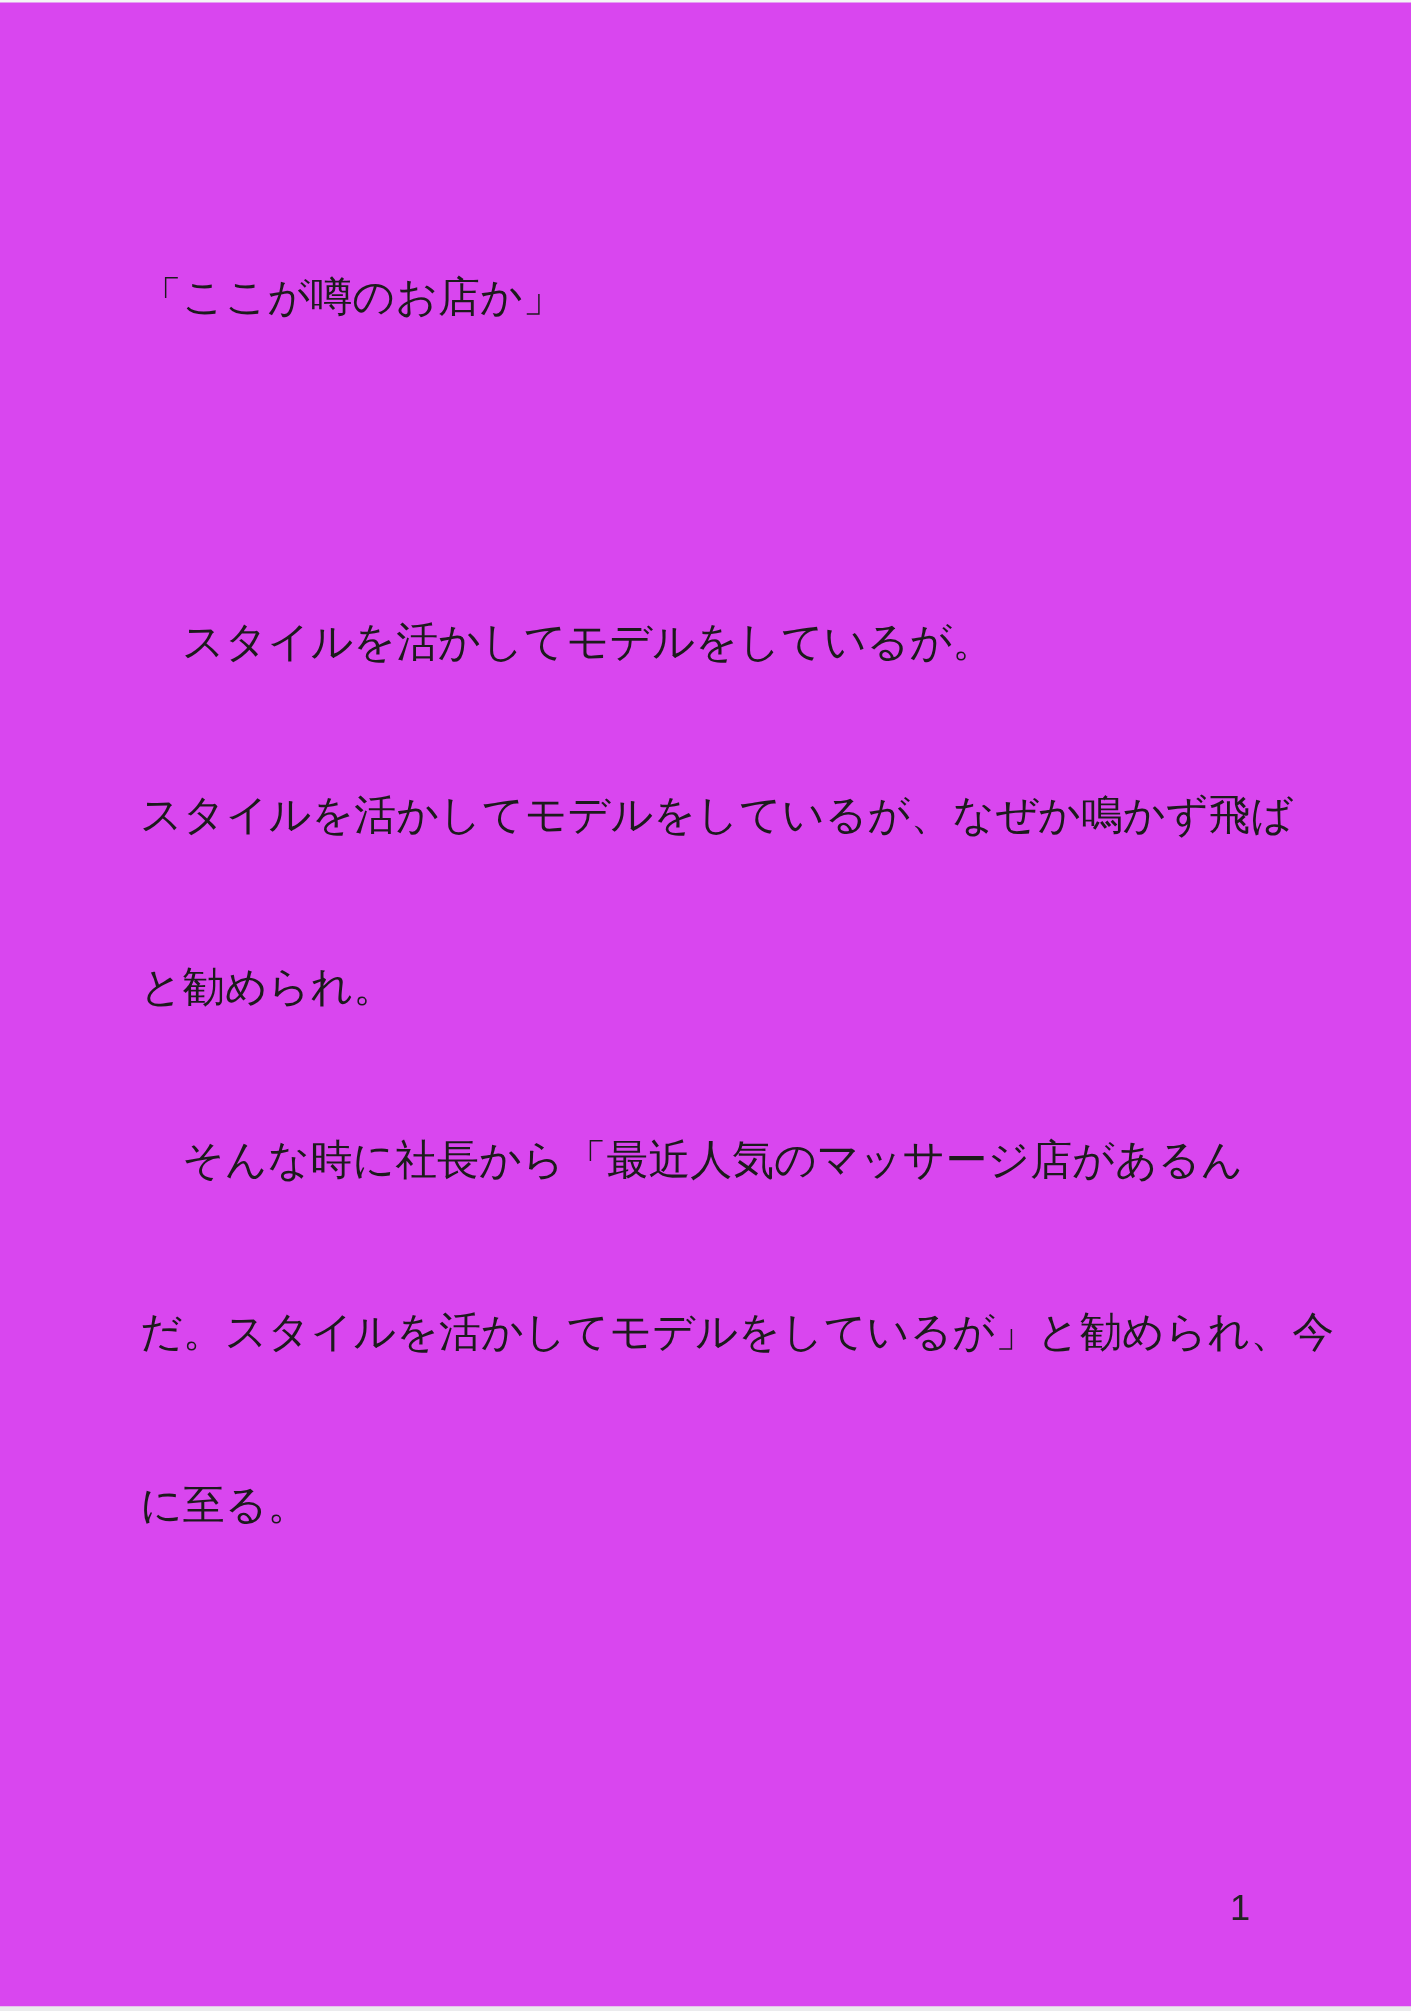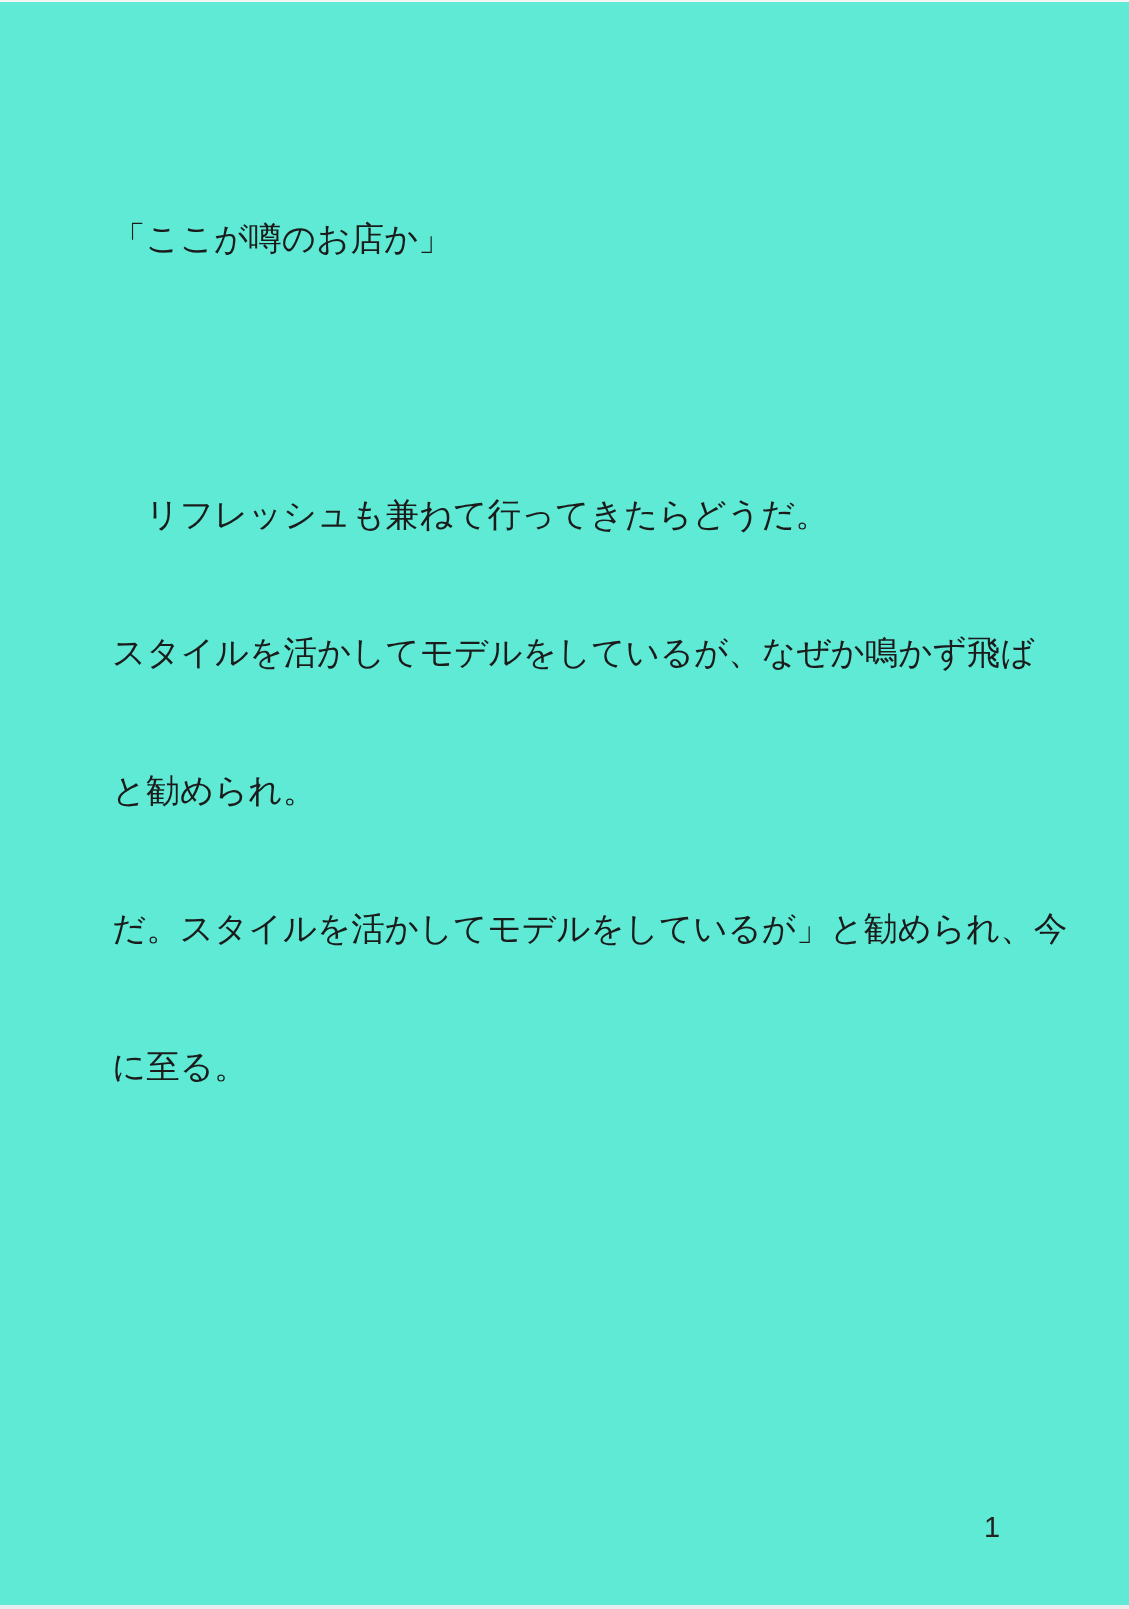--- a/index.html
+++ b/index.html
@@ -4,21 +4,21 @@
 <style>
   html, body {
     margin: 0;
     padding: 0;
     background: #ffffff;
   }
   .page {
     position: relative;
     width: 1129px;
     height: 1609px;
-    background: #5eead4;
+    background: #d946ef;
     box-sizing: border-box;
     border-top: 2px solid #f4f4f5;
     border-bottom: 4px solid #ebebed;
     font-family: "Liberation Sans", sans-serif;
     color: #1b1b1b;
     overflow: hidden;
   }
   .text-block {
     position: absolute;
     left: 112px;
@@ -43,23 +43,24 @@
     color: #232323;
   }
 </style>
 </head>
 <body>
 
 <div class="page">
   <div class="text-block">
     <div class="line">「ここが噂のお店か」</div>
     <div class="line"></div>
-    <div class="line">　リフレッシュも兼ねて行ってきたらどうだ。</div>
+    <div class="line">　スタイルを活かしてモデルをしているが。</div>
     <div class="line">スタイルを活かしてモデルをしているが、なぜか鳴かず飛ば</div>
     <div class="line">と勧められ。</div>
+    <div class="line">　そんな時に社長から「最近人気のマッサージ店があるん</div>
     <div class="line">だ。スタイルを活かしてモデルをしているが」と勧められ、今</div>
     <div class="line">に至る。</div>
     
     
     
     
     
     
     
     

